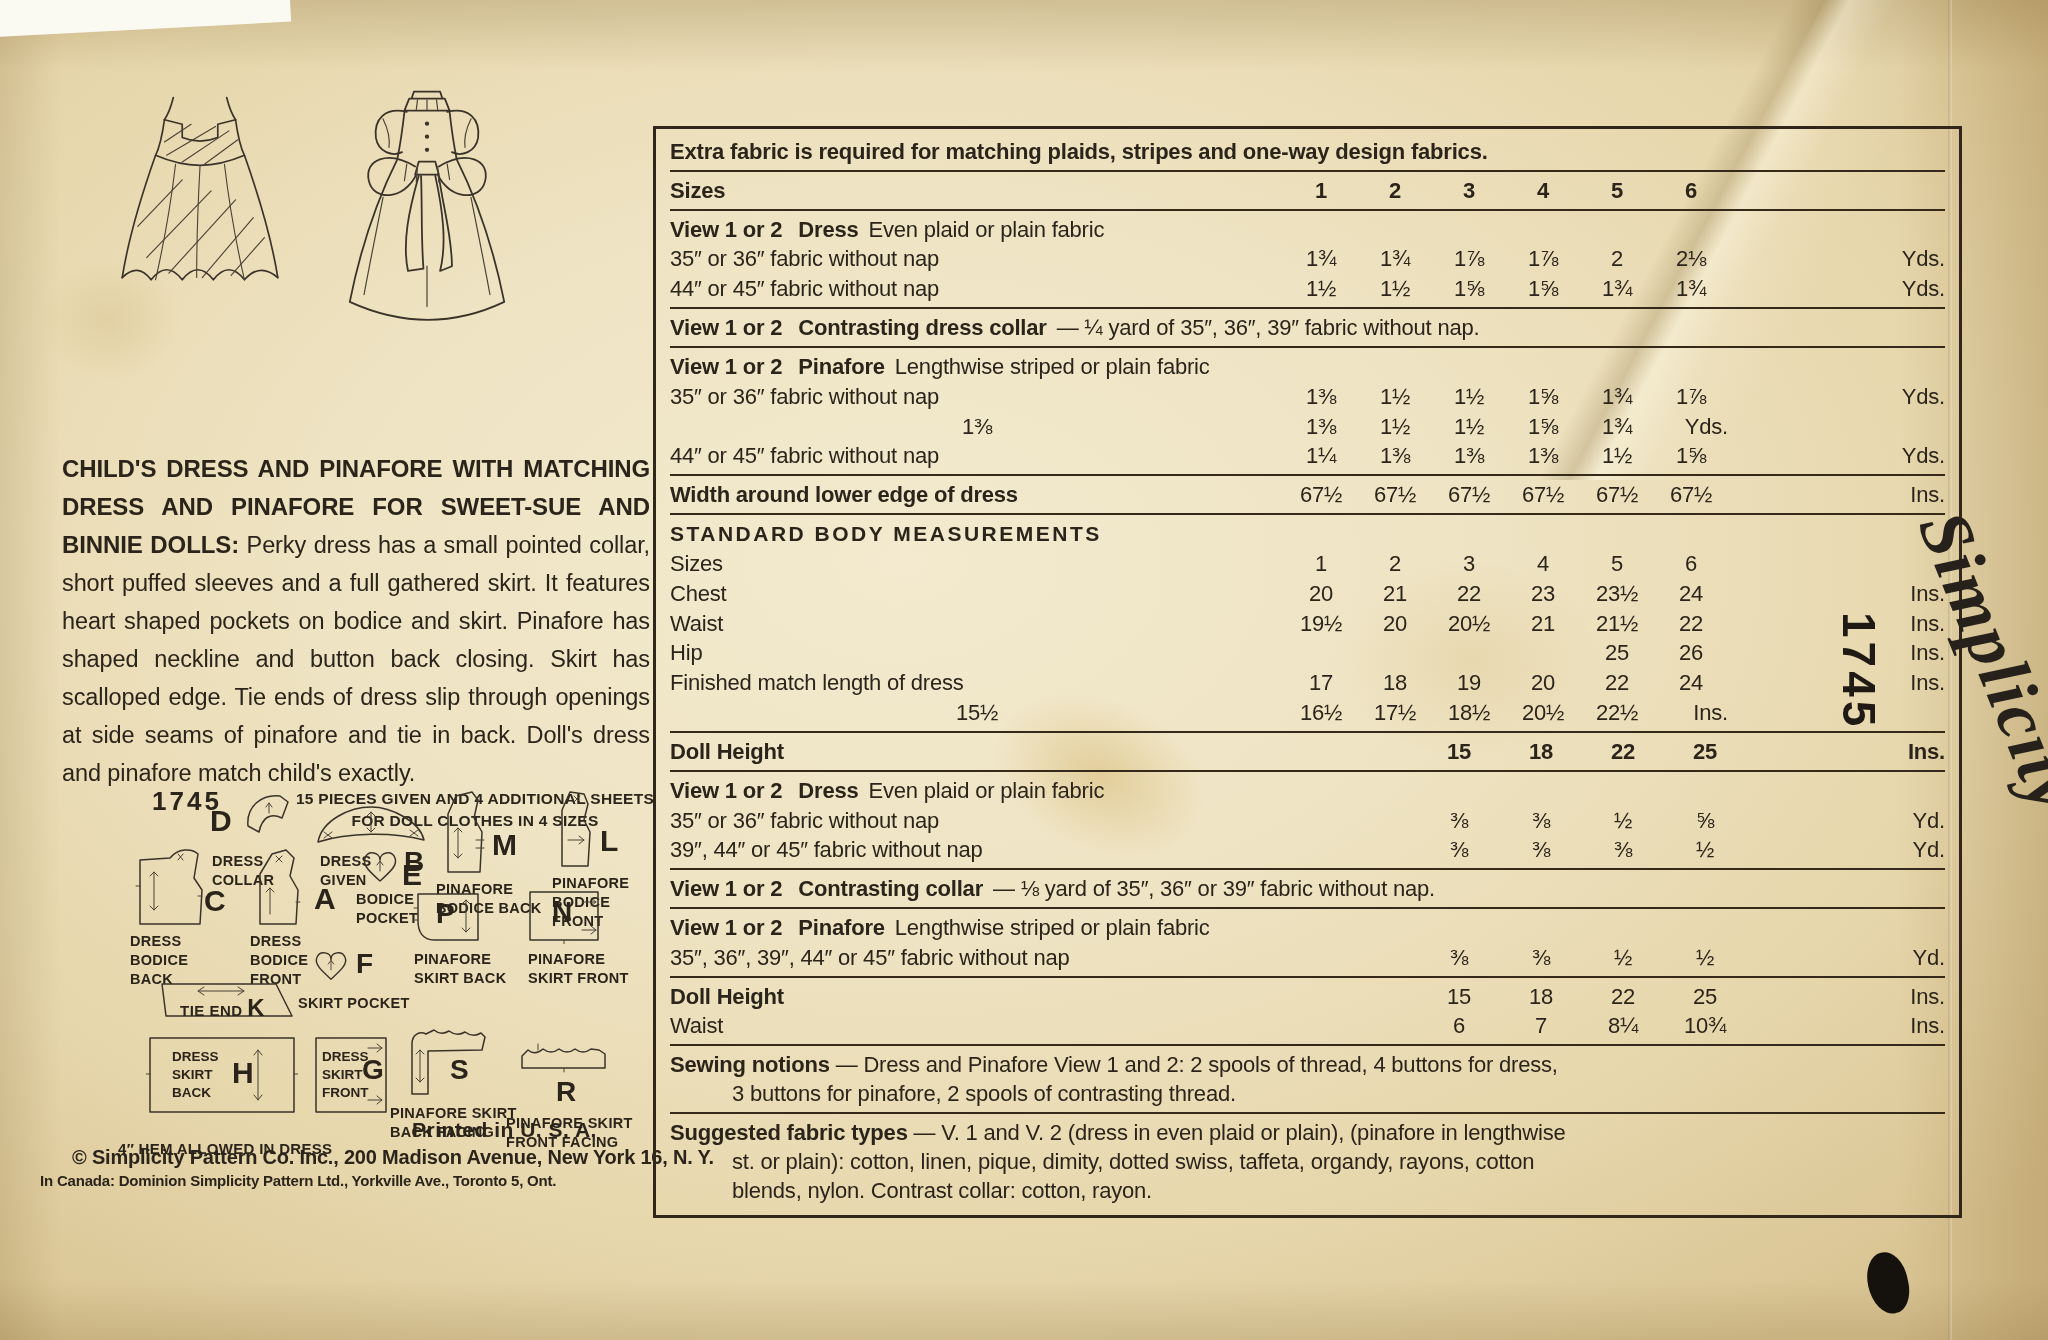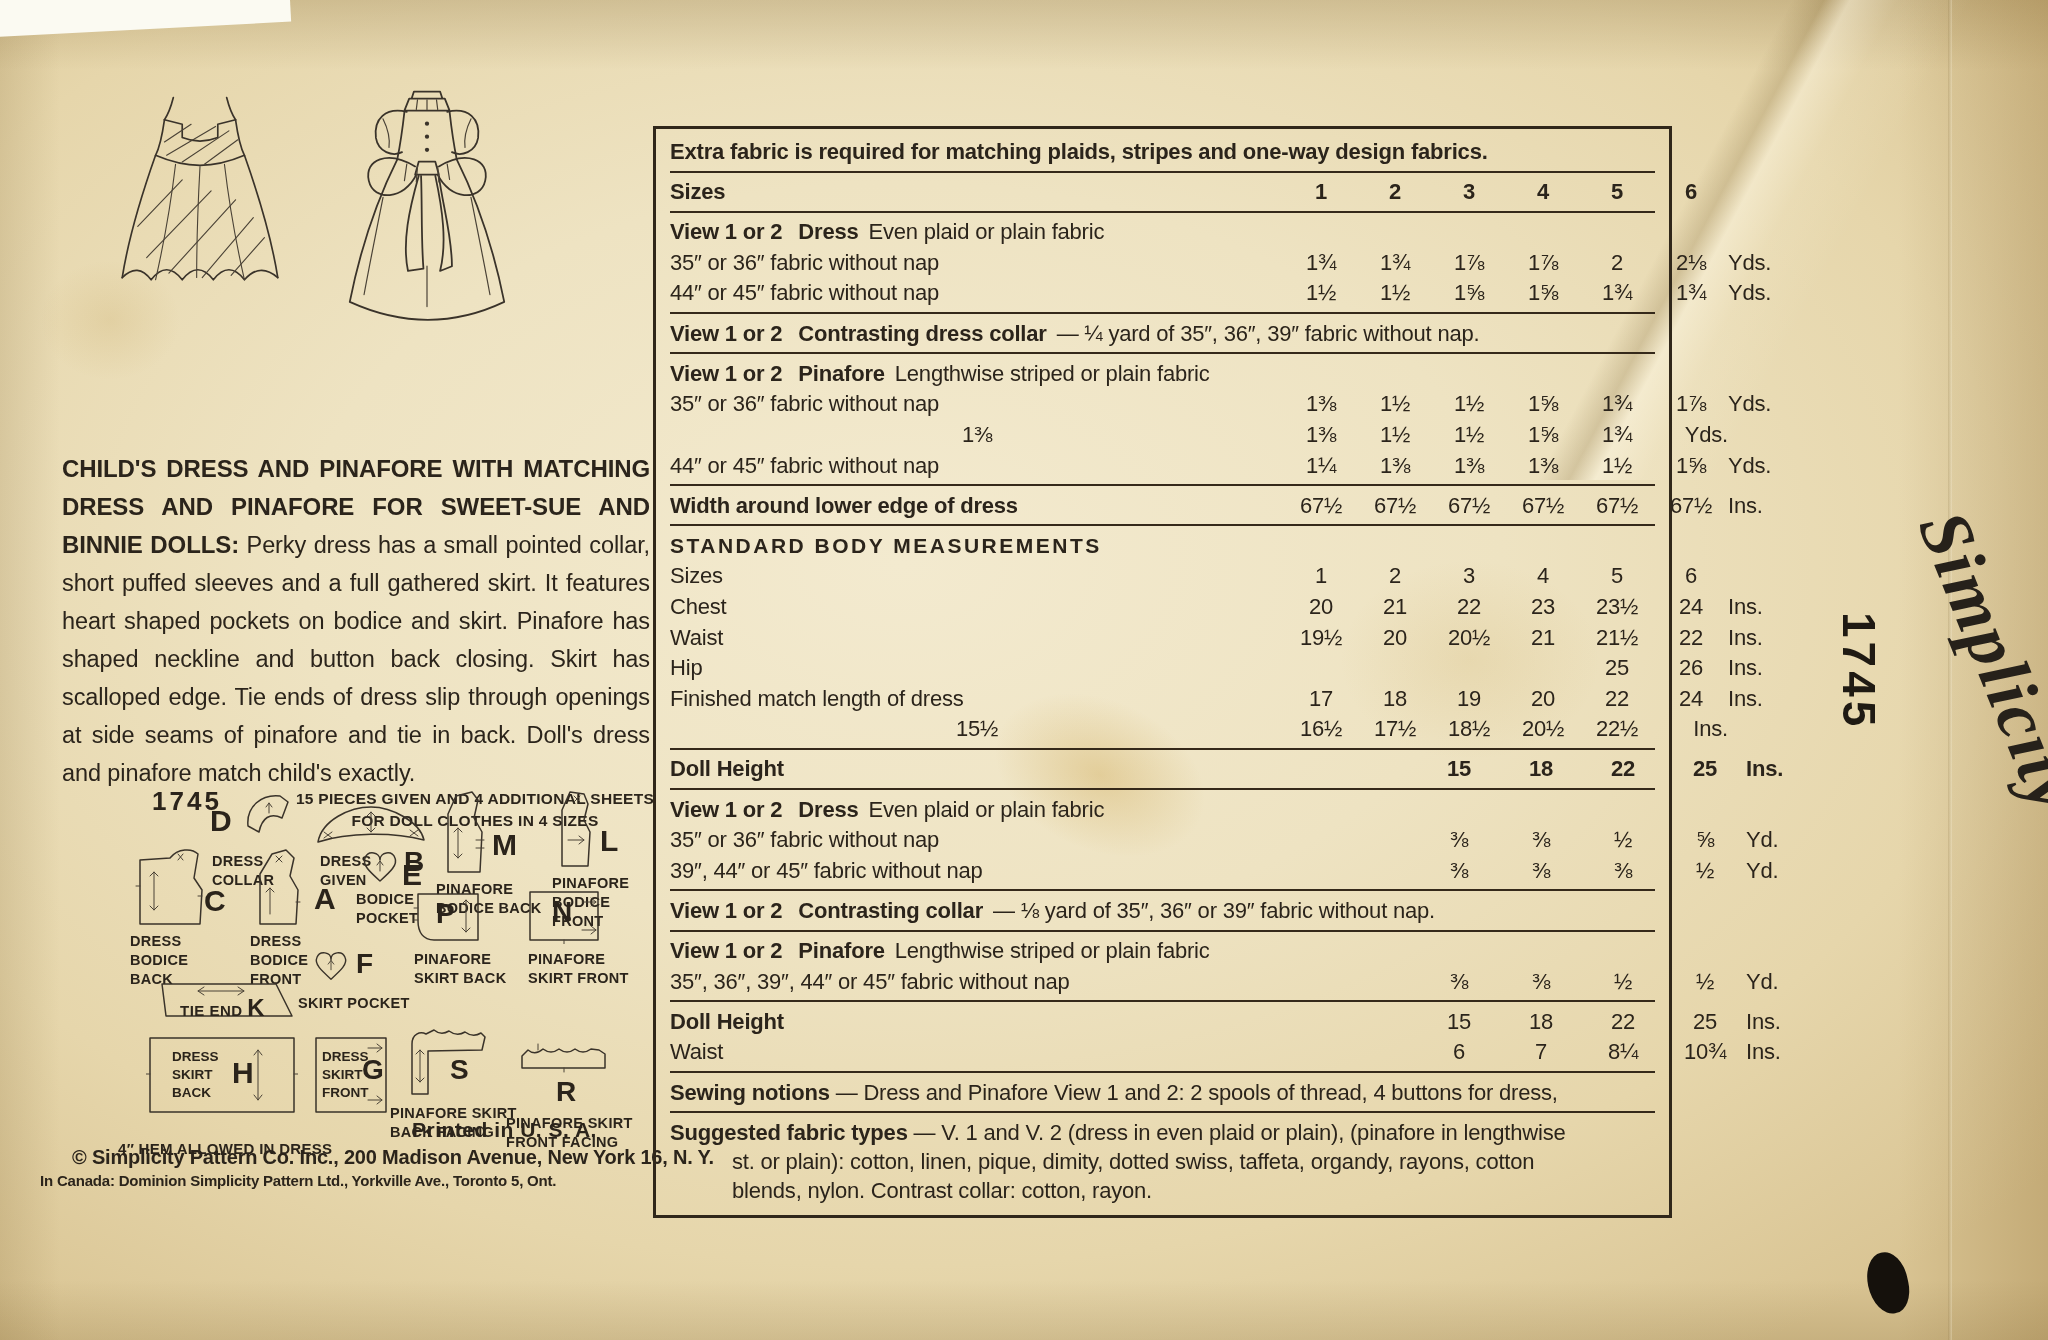--- a/index.html
+++ b/index.html
@@ -38,21 +38,21 @@
   .cap{position:absolute;font-size:14.5px;font-weight:bold;line-height:1.3;letter-spacing:.3px;}
   .cap.nw{white-space:nowrap;}
   .inl{position:absolute;font-size:15px;font-weight:bold;letter-spacing:.5px;}
   .inl b{font-size:24px;}
   .capin{position:absolute;font-size:13.5px;font-weight:bold;line-height:1.35;}
   .hem{position:absolute;left:58px;top:388px;font-size:15px;font-weight:bold;letter-spacing:.3px;}
   .printed{position:absolute;left:412px;top:1118px;font-size:21px;font-weight:bold;letter-spacing:.5px;}
   .copy{position:absolute;left:72px;top:1146px;font-size:20px;font-weight:bold;letter-spacing:-0.2px;}
   .canada{position:absolute;left:40px;top:1172px;font-size:15px;font-weight:bold;letter-spacing:-0.2px;}
   
-  .tbl{position:absolute;left:653px;top:126px;width:1019px;height:1092px;box-sizing:border-box;
+  .tbl{position:absolute;left:653px;top:126px;width:1309px;height:1092px;box-sizing:border-box;
        border:3px solid #30271a;padding:8px 14px 10px 14px;display:flex;flex-direction:column;justify-content:space-between;
        font-size:22px;line-height:29px;letter-spacing:-0.2px;}
   .rule{border-top:2.5px solid #35291a;margin:3px 0;}
   .b{font-weight:bold;}
   .trow{display:grid;grid-template-columns:614px repeat(6,74px) 1fr;align-items:baseline;}
   .drow{display:grid;grid-template-columns:748px repeat(4,82px) 1fr;align-items:baseline;}
   .trow .v,.drow .v{font-style:normal;text-align:center;}
   .trow .u,.drow .u{text-align:right;}
   .sec-title b{margin-right:16px;}
   .sec-title .item{margin-right:10px;}
@@ -467,20 +467,21 @@
       <i class="v">6</i>
       <i class="v">7</i>
       <i class="v">8¼</i>
       <i class="v">10¾</i>
       <span class="u">Ins.</span>
     </div>
     <div class="rule"></div>
 
     <div class="note">
       <div><b>Sewing notions</b> <span>— Dress and Pinafore View 1 and 2: 2 spools of thread, 4 buttons for dress,</span></div>
+      <div class="ind">3 buttons for pinafore, 2 spools of contrasting thread.</div>
     </div>
     <div class="rule"></div>
 
     <div class="note">
       <div><b>Suggested fabric types</b> <span>— V. 1 and V. 2 (dress in even plaid or plain), (pinafore in lengthwise</span></div>
       <div class="ind">st. or plain): cotton, linen, pique, dimity, dotted swiss, taffeta, organdy, rayons, cotton</div>
       <div class="ind">blends, nylon. Contrast collar: cotton, rayon.</div>
     </div>
   </div>
 

